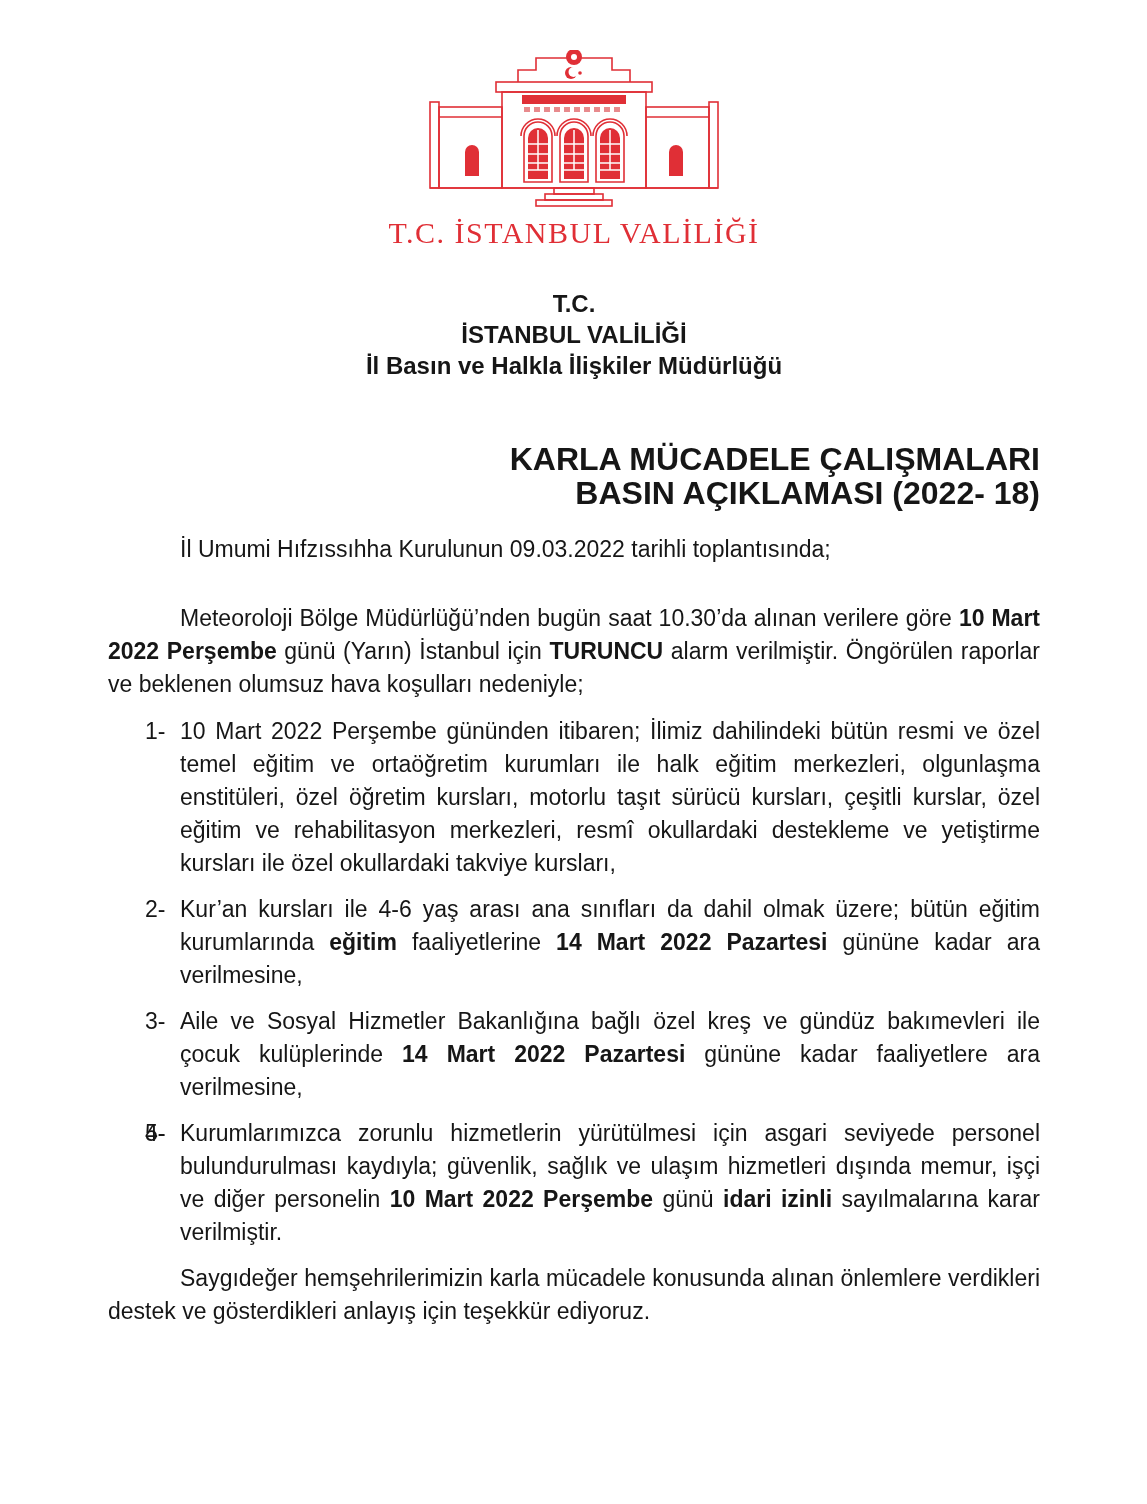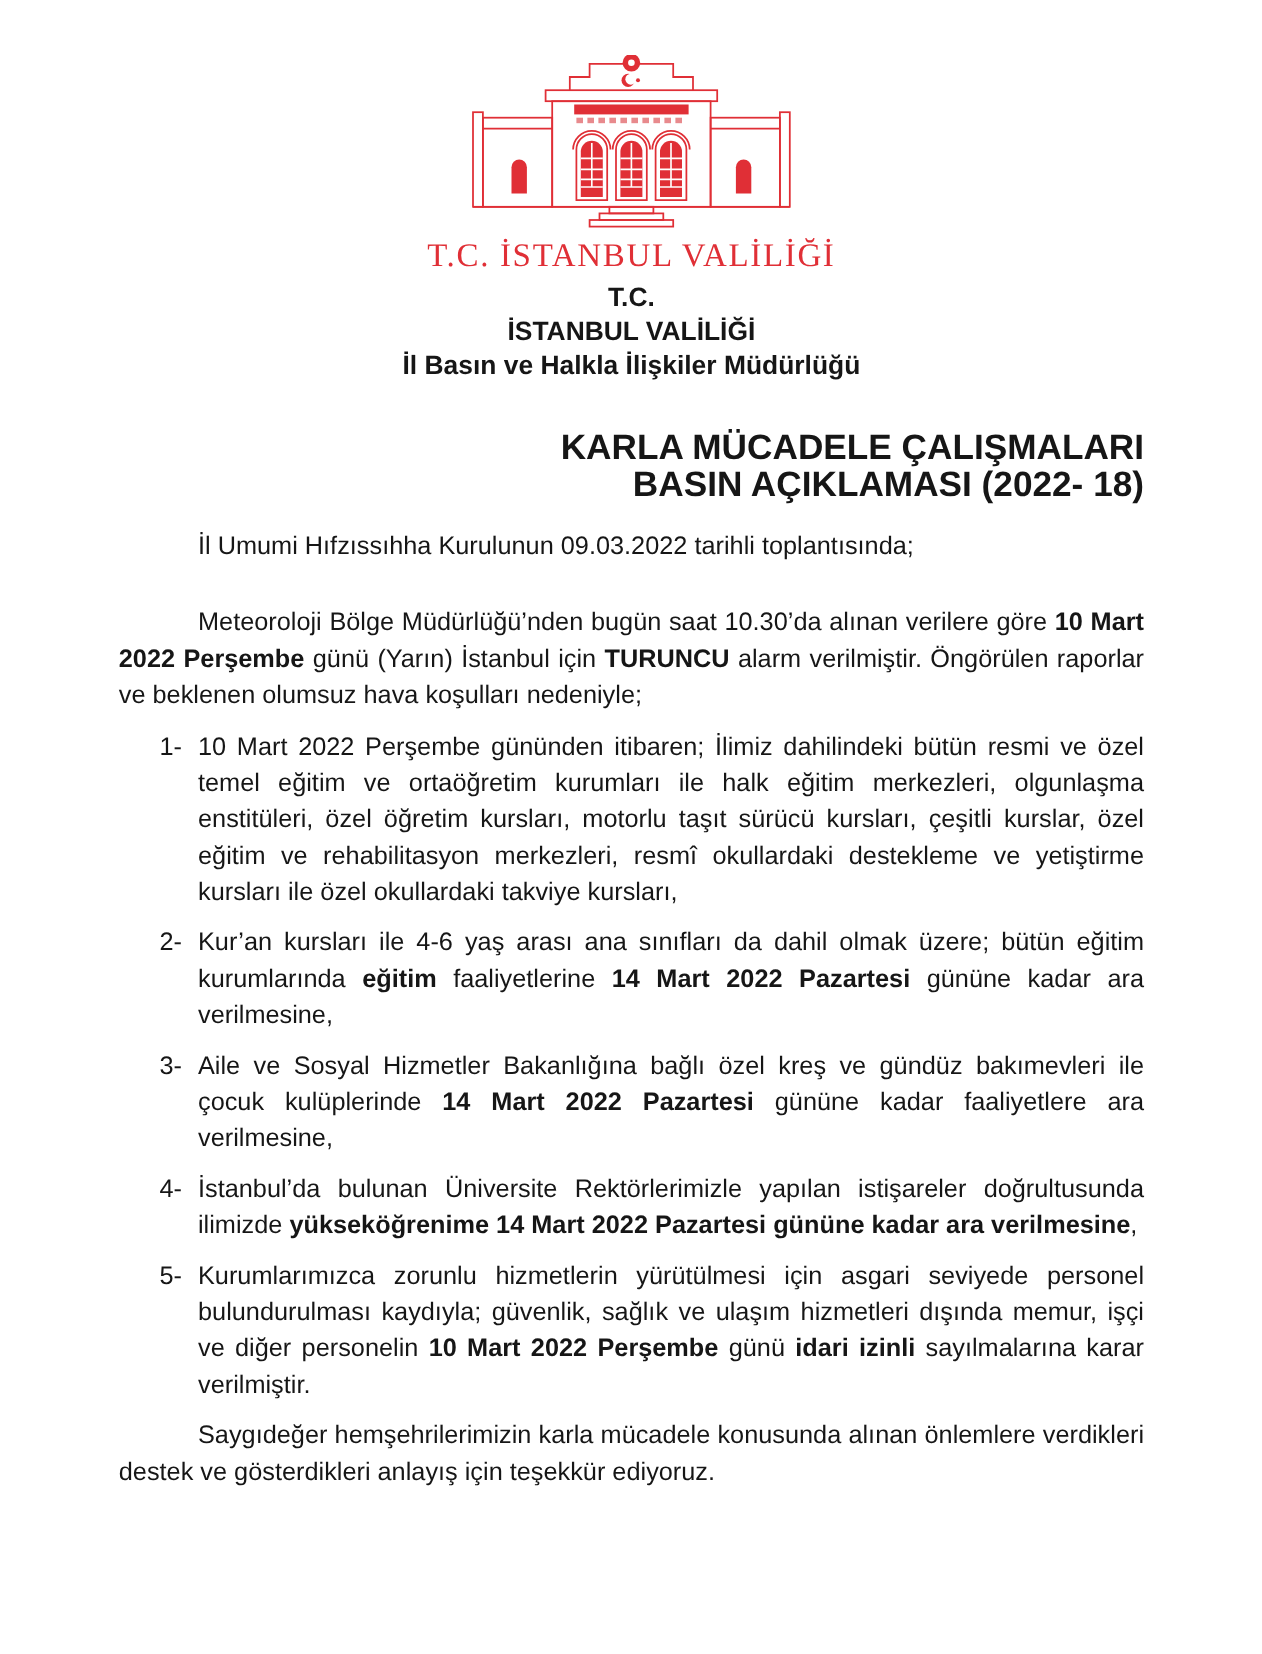--- a/index.html
+++ b/index.html
@@ -15,41 +15,41 @@
     background: #ffffff;
     font-family: "Liberation Sans", sans-serif;
     color: #161616;
     overflow: hidden;
     box-sizing: border-box;
     padding: 50px 107px 0 108px;
   }
   
   .logo-wrap {
     text-align: center;
-    margin-bottom: 5px;
+    margin-bottom: 38px;
   }
   .logo-svg {
     display: block;
     margin: 0 auto;
   }
   .logo-caption {
     font-family: "Liberation Serif", serif;
     font-size: 30px;
     letter-spacing: 1.5px;
     font-weight: 500;
     margin-top: 2px;
     white-space: nowrap;
   }
   
   .letterhead {
     text-align: center;
     font-weight: bold;
     font-size: 24px;
     line-height: 31px;
-    margin-bottom: 41px;
+    margin-bottom: 61px;
   }
   
   .doc-title {
     text-align: right;
     font-weight: bold;
     font-size: 32px;
     line-height: 34px;
     margin-bottom: 23px;
   }
   
@@ -200,21 +200,20 @@
       <div class="list-item">
         <span class="list-num">2-</span>
         <span><span>Kur’an kursları ile 4-6 yaş arası ana sınıfları da dahil olmak üzere; bütün eğitim kurumlarında </span><span class="bold">eğitim</span><span> faaliyetlerine </span><span class="bold">14 Mart 2022 Pazartesi</span><span> gününe kadar ara verilmesine,</span></span>
       </div>
       <div class="list-item">
         <span class="list-num">3-</span>
         <span><span>Aile ve Sosyal Hizmetler Bakanlığına bağlı özel kreş ve gündüz bakımevleri ile çocuk kulüplerinde </span><span class="bold">14 Mart 2022 Pazartesi</span><span> gününe kadar faaliyetlere ara verilmesine,</span></span>
       </div>
       <div class="list-item">
         <span class="list-num">4-</span>
-        <span><span>İstanbul’da bulunan Üniversite Rektörlerimizle yapılan istişareler doğrultusunda ilimizde </span><span class="bold">yükseköğrenime 14 Mart 2022 Pazartesi gününe kadar ara verilmesine</span><span>,</span></span>
       </div>
       <div class="list-item">
         <span class="list-num">5-</span>
         <span><span>Kurumlarımızca zorunlu hizmetlerin yürütülmesi için asgari seviyede personel bulundurulması kaydıyla; güvenlik, sağlık ve ulaşım hizmetleri dışında memur, işçi ve diğer personelin </span><span class="bold">10 Mart 2022 Perşembe</span><span> günü </span><span class="bold">idari izinli</span><span> sayılmalarına karar verilmiştir.</span></span>
       </div>
     </div>
 
     <p class="para closing"><span>Saygıdeğer hemşehrilerimizin karla mücadele konusunda alınan önlemlere verdikleri destek ve gösterdikleri anlayış için teşekkür ediyoruz.</span></p>
 
   </div>

